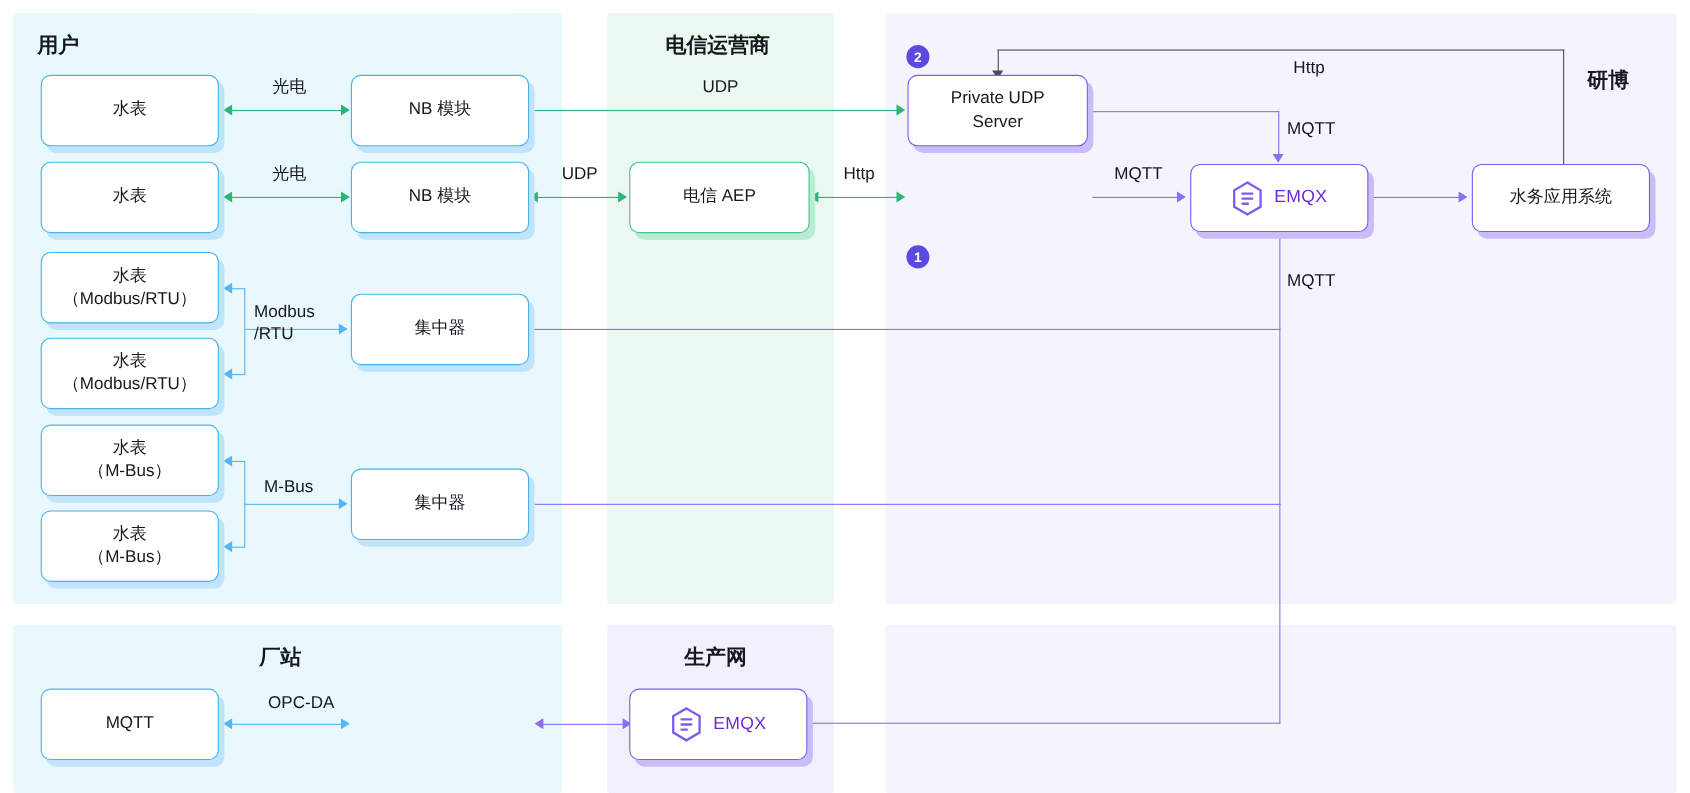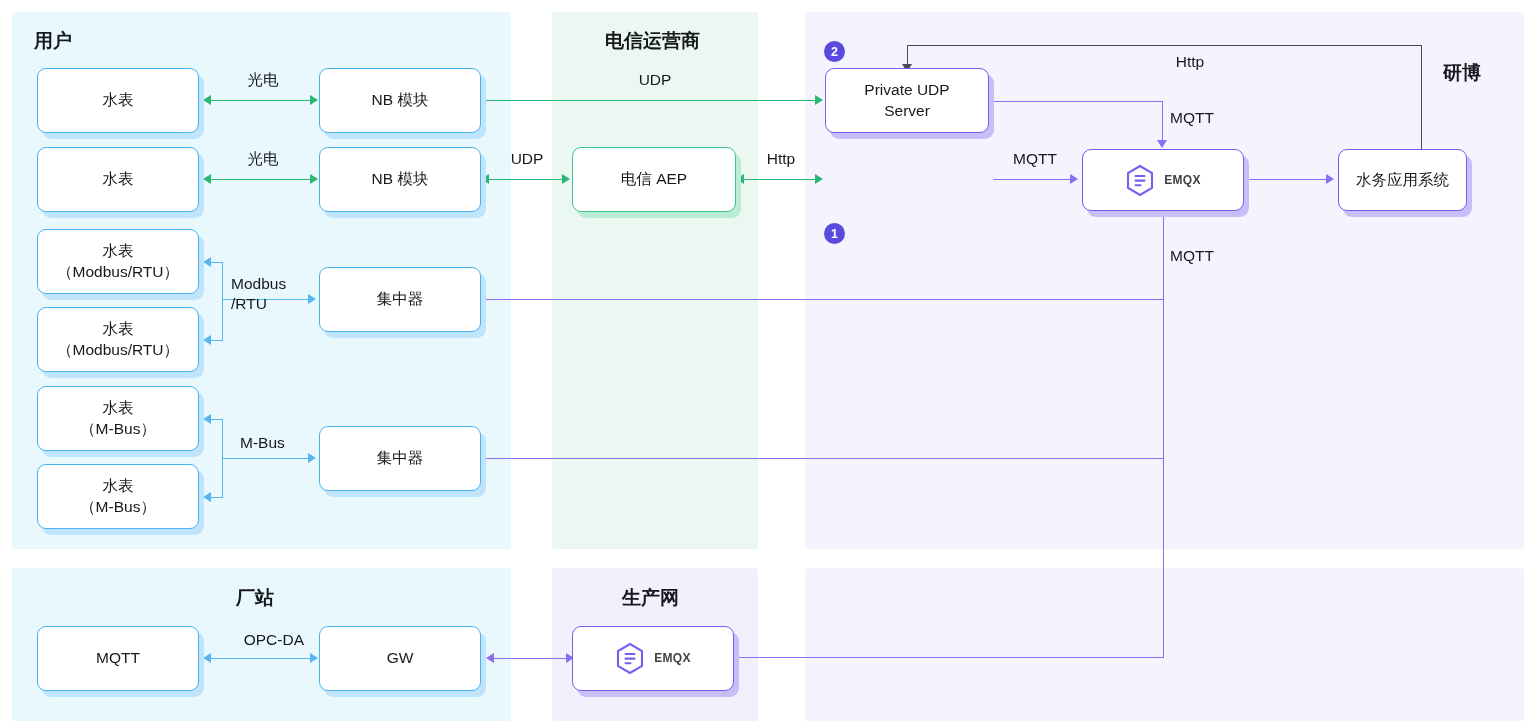--- a/index.html
+++ b/index.html
@@ -47,21 +47,21 @@
   .arw.l.p{border-right:8px solid #8b6ef3;}
   .arw.u.p{border-bottom:8px solid #8b6ef3;}
   .arw.dn.p{border-top:8px solid #8b6ef3;}
   .arw.dn.d{border-top:8px solid #4a4a5a;}
 
   .elbl{position:absolute;font-size:15.5px;color:#16181d;white-space:pre-line;
         line-height:1.3;z-index:7;text-align:center;}
 
   
   .emqxwrap{display:flex;align-items:center;justify-content:center;gap:9px;}
-  .emqxwrap .nm{font-size:12px;font-weight:700;color:#404040;letter-spacing:.3px;}
+  .emqxwrap .nm{font-size:16px;font-weight:400;color:#6d28d9;letter-spacing:.3px;}
 </style>
 </head>
 <body>
 
 <div class="stage">
 
   <div class="panel" style="left:12px;top:12px;width:499px;height:537px;background:#e9f8fd;"></div>
   <div class="panel" style="left:552px;top:12px;width:206px;height:537px;background:#eaf8f1;"></div>
   <div class="panel" style="left:805px;top:12px;width:719px;height:537px;background:#f5f3fe;"></div>
   <div class="panel" style="left:12px;top:568px;width:499px;height:153px;background:#e9f8fd;"></div>
@@ -215,31 +215,28 @@
       <svg width="30" height="33" viewBox="0 0 30 33">
         <polygon points="15,2 27,9 27,24 15,31 3,24 3,9" fill="none" stroke="#7b5cf0" stroke-width="2.1"></polygon>
         <rect x="9.5" y="11" width="11" height="2.1" rx="1" fill="#7b5cf0"></rect>
         <rect x="9.5" y="15.6" width="11" height="2.1" rx="1" fill="#7b5cf0"></rect>
         <rect x="9.5" y="20.2" width="7" height="2.1" rx="1" fill="#7b5cf0"></rect>
       </svg>
       <span class="nm">EMQX</span>
     </span>
   </div>
 
-  <div class="node purple" style="left:1338px;top:149px;width:129px;height:62px;">
+  <div class="node purple" style="left:1338px;top:149px;width:162px;height:62px;">
     <span class="lbl">水务应用系统</span>
     </div>
 
   <div class="node blue" style="left:37px;top:626px;width:162px;height:65px;">
     <span class="lbl">MQTT</span>
     </div>
 
-  <div class="node blue" style="left:319px;top:626px;width:162px;height:65px;">
-    <span class="lbl">GW</span>
-    </div>
 
   <div class="node purple" style="left:572px;top:626px;width:162px;height:65px;">
     <span class="emqxwrap">
       <svg width="30" height="33" viewBox="0 0 30 33">
         <polygon points="15,2 27,9 27,24 15,31 3,24 3,9" fill="none" stroke="#7b5cf0" stroke-width="2.1"></polygon>
         <rect x="9.5" y="11" width="11" height="2.1" rx="1" fill="#7b5cf0"></rect>
         <rect x="9.5" y="15.6" width="11" height="2.1" rx="1" fill="#7b5cf0"></rect>
         <rect x="9.5" y="20.2" width="7" height="2.1" rx="1" fill="#7b5cf0"></rect>
       </svg>
       <span class="nm">EMQX</span>

